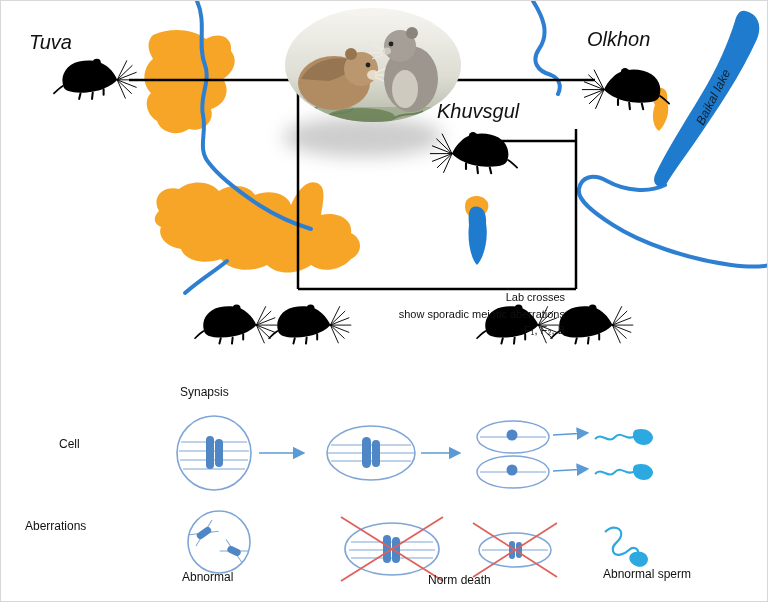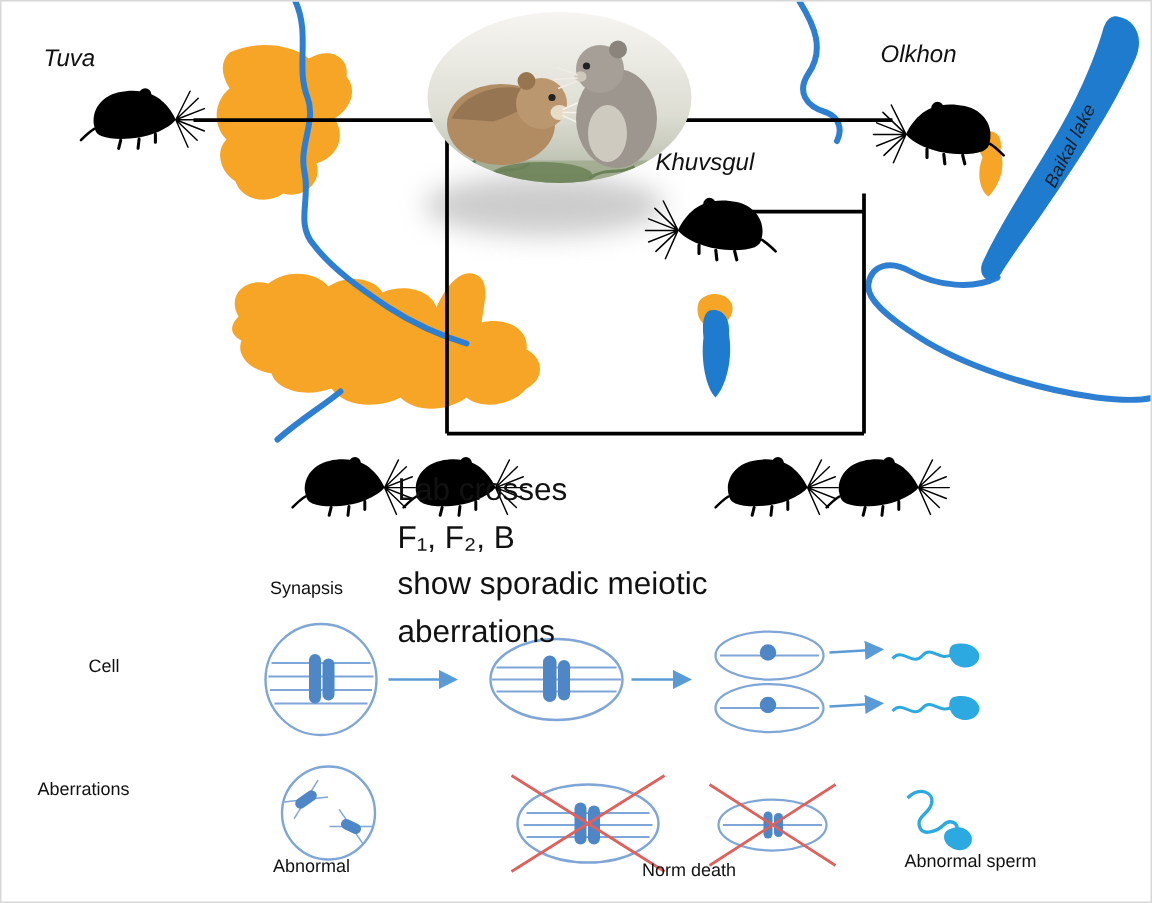--- a/index.html
+++ b/index.html
@@ -1,24 +1,24 @@
 <!DOCTYPE html>
 <html><head>
 <meta charset="utf-8">
 <style>
   html,body{margin:0;padding:0;background:#fff;}
   .canvas{position:relative;width:768px;height:602px;background:#ffffff;
     border:1px solid #d8d8d8;box-sizing:border-box;overflow:hidden;
     font-family:"Liberation Sans",sans-serif;color:#111;}
   svg.layer{position:absolute;left:0;top:0;}
   .lbl{position:absolute;white-space:nowrap;}
-  .place{font-style:italic;font-size:16px;}
+  .place{font-style:italic;font-size:20px;}
   .caption{font-size:12px;}
-  .crosses{position:absolute;left:264px;top:310px;width:300px;text-align:left;
-    font-size:21px;line-height:1.5;}
+  .crosses{position:absolute;left:264px;top:288px;width:300px;text-align:right;
+    font-size:11px;line-height:1.5;}
 </style>
 </head>
 <body>
 
 <div class="canvas">
 
   <svg class="layer" width="768" height="602" viewBox="0 0 768 602">
     <defs>
       <g id="mouse-shape">
         <path d="M10,44 C7,30 16,15 34,11 C52,7 68,11 77,20 C83,25 88,33 90,38 C87,42 80,47 70,51 C55,57 30,59 17,54 C11,51 11,48 10,44 Z" fill="#000"></path>
@@ -172,22 +172,22 @@
       </g>
     </g>
   </svg>
 
   <div class="lbl place" style="left:28px;top:30px">Tuva</div>
   <div class="lbl place" style="left:586px;top:27px">Olkhon</div>
   <div class="lbl place" style="left:436px;top:99px">Khuvsgul</div>
 
   <div class="crosses">
     <div>Lab crosses</div>
+    <div>show sporadic meiotic aberrations</div>
     <div>F₁, F₂, B</div>
-    <div>show sporadic meiotic aberrations</div>
   </div>
 
   <div class="lbl caption" style="left:179px;top:384px">Synapsis</div>
   <div class="lbl caption" style="left:58px;top:436px">Cell</div>
   <div class="lbl caption" style="left:24px;top:518px">Aberrations</div>
   <div class="lbl caption" style="left:181px;top:569px">Abnormal</div>
   <div class="lbl caption" style="left:427px;top:572px">Norm death</div>
   <div class="lbl caption" style="left:602px;top:566px">Abnormal sperm</div>
 </div>
 

